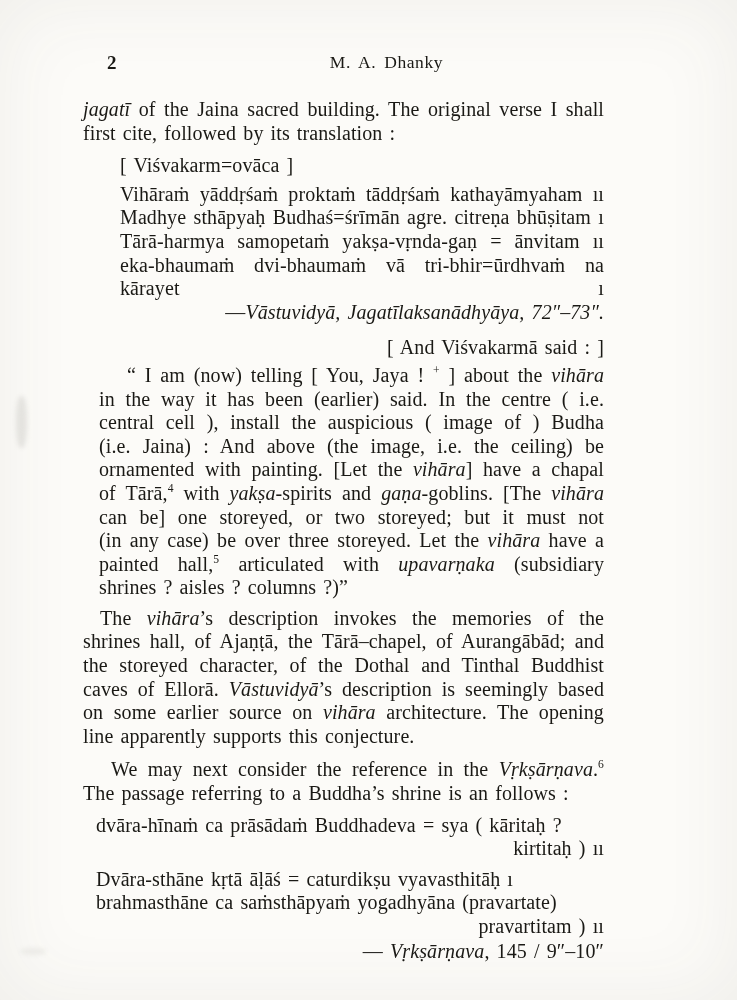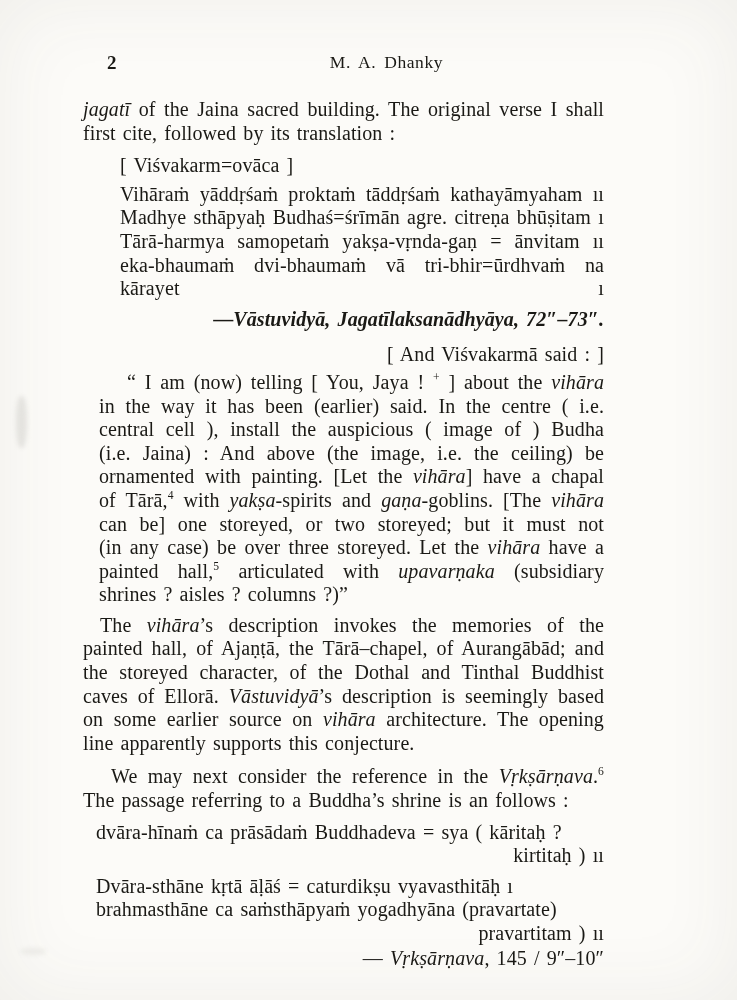--- a/index.html
+++ b/index.html
@@ -38,21 +38,21 @@
     position:absolute;top:98px;left:83px;width:521px;
     font-size:20px;line-height:23.6px;
     letter-spacing:.1px;
   }
   .ln{word-spacing:2px;}
   .ln.j{text-align:justify;text-align-last:justify;}
   .ln.r{text-align:right;}
   .block{margin:0;}
   .b-vopen {margin-left:37px;margin-top:9px;}
   .b-verse1{margin-left:37px;margin-top:5px;}
-  .b-attr1 {margin-top:7px;font-weight:bold;}
+  .b-attr1 {margin-top:0;}
   .b-said  {margin-left:16px;margin-top:12px;text-align:right;}
   .b-quote {margin-left:16px;margin-top:4px;}
   .b-p3    {margin-top:7px;}
   .b-p4    {margin-top:10px;}
   .b-v2a   {margin-left:13px;margin-top:8px;}
   .b-v2b   {margin-left:13px;margin-top:7px;}
   .b-attr2 {margin-top:1px;}
   sup{font-size:.58em;vertical-align:super;line-height:0;}
   i{font-style:italic;}
   .smudge{
@@ -103,21 +103,21 @@
         <div class="ln j">(i.e. Jaina) : And above (the image, i.e. the ceiling) be</div>
         <div class="ln j">ornamented with painting. [Let the <i>vihāra</i>] have a chapal</div>
         <div class="ln j">of Tārā,<sup>4</sup> with <i>yakṣa</i>-spirits and <i>gaṇa</i>-goblins. [The <i>vihāra</i></div>
         <div class="ln j">can be] one storeyed, or two storeyed; but it must not</div>
         <div class="ln j">(in any case) be over three storeyed. Let the <i>vihāra</i> have a</div>
         <div class="ln j">painted hall,<sup>5</sup> articulated with <i>upavarṇaka</i> (subsidiary</div>
         <div class="ln">shrines ? aisles ? columns ?)”</div>
       </div>
       <div class="block b-p3">
         <div class="ln j" style="text-indent: 17px;">The <i>vihāra</i>’s description invokes the memories of the</div>
-        <div class="ln j">painted hall, of Ajaṇṭā, the Tārā–chapel, of Aurangābād; and</div>
+        <div class="ln j">shrines hall, of Ajaṇṭā, the Tārā–chapel, of Aurangābād; and</div>
         <div class="ln j">the storeyed character, of the Dothal and Tinthal Buddhist</div>
         <div class="ln j">caves of Ellorā. <i>Vāstuvidyā</i>’s description is seemingly based</div>
         <div class="ln j">on some earlier source on <i>vihāra</i> architecture. The opening</div>
         <div class="ln">line apparently supports this conjecture.</div>
       </div>
       <div class="block b-p4">
         <div class="ln j" style="text-indent: 28px;">We may next consider the reference in the <i>Vṛkṣārṇava</i>.<sup>6</sup></div>
         <div class="ln">The passage referring to a Buddha’s shrine is an follows :</div>
       </div>
       <div class="block b-v2a">

